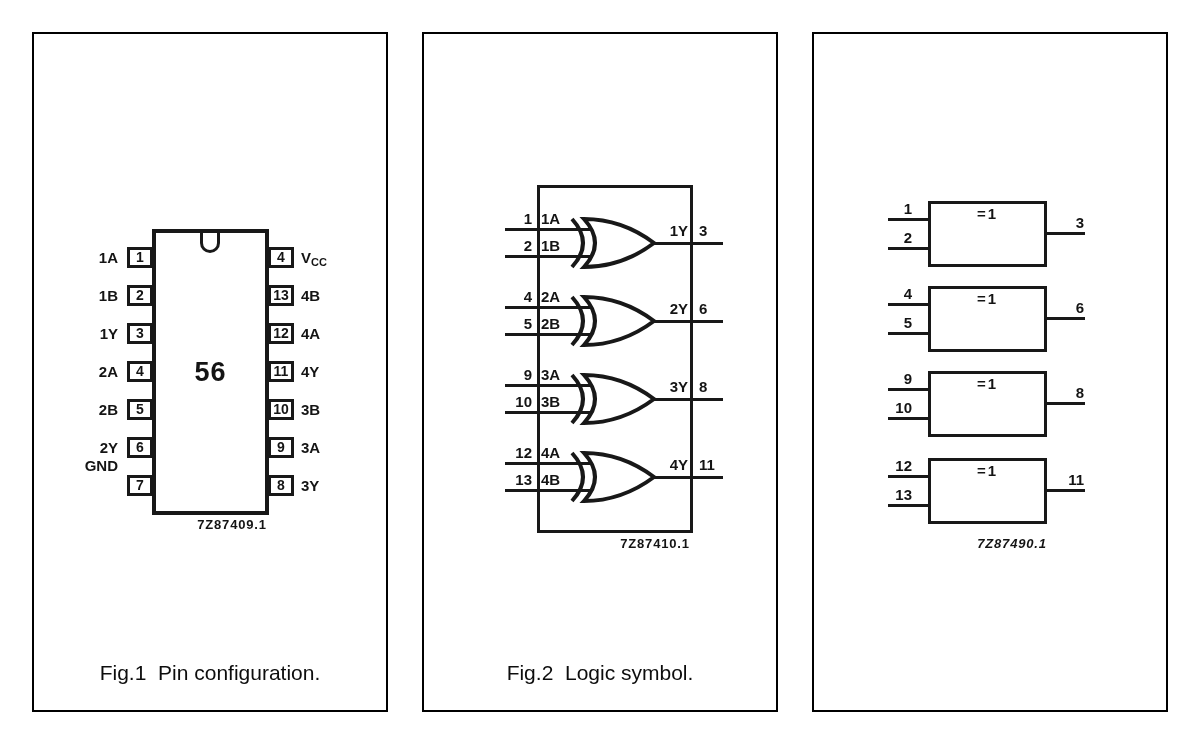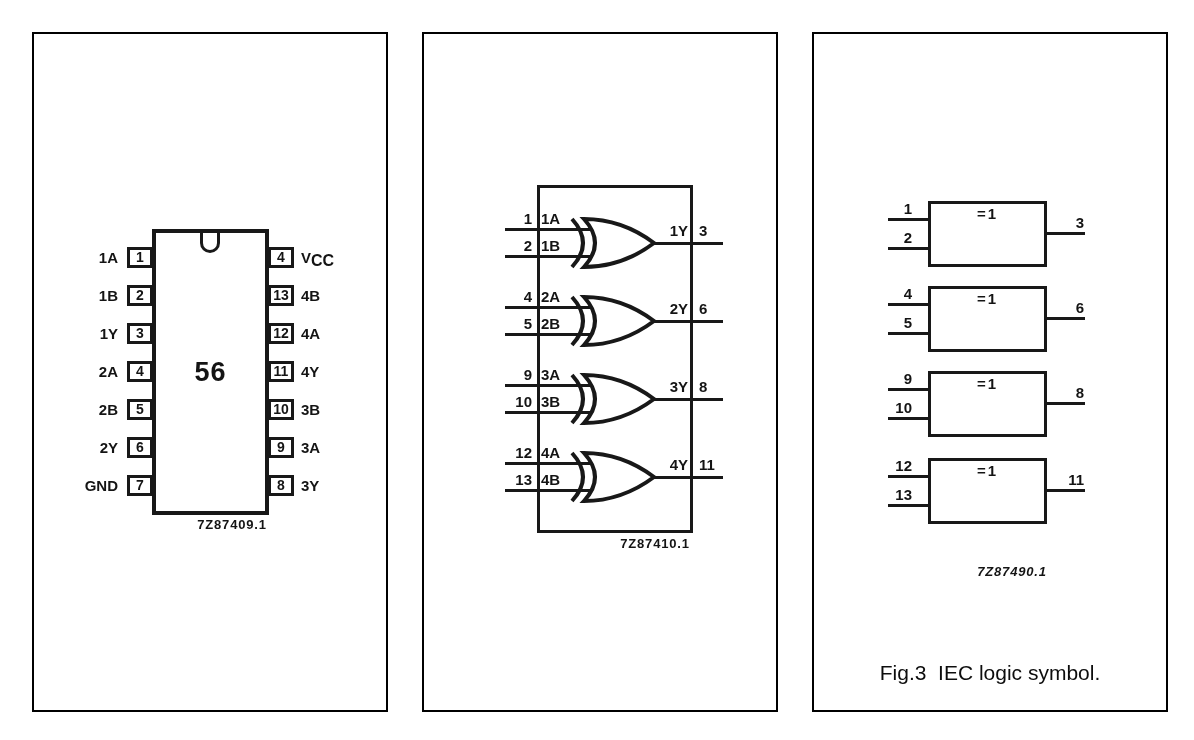--- a/index.html
+++ b/index.html
@@ -18,21 +18,21 @@
   
   .dip{position:absolute;left:118px;top:195px;width:117px;height:286px;
        border:4px solid #181818;box-sizing:border-box;background:#fff;}
   .notch{position:absolute;left:166px;top:199px;width:20px;height:20px;background:#fff;
          border:3px solid #181818;border-top:none;border-radius:0 0 10px 10px;box-sizing:border-box;}
   .chiplbl{position:absolute;left:118px;top:324px;width:117px;text-align:center;
            font:bold 27px/28px "Liberation Sans",sans-serif;color:#141414;letter-spacing:1px;}
   .pbox{position:absolute;width:26px;height:21px;border:3px solid #181818;box-sizing:border-box;
         background:#fff;text-align:center;font:bold 14px/15px "Liberation Sans",sans-serif;color:#141414;}
   .plbl{position:absolute;font:bold 15px/19px "Liberation Sans",sans-serif;color:#141414;}
-  .sub{font-size:16px;vertical-align:-3px;letter-spacing:0;text-align:center;}
+  .sub{font-size:11px;vertical-align:-3px;letter-spacing:0;text-align:center;}
   
   .lbox{position:absolute;left:113px;top:151px;width:156px;height:348px;
         border:3px solid #181818;box-sizing:border-box;}
   
   .iec{position:absolute;left:114px;width:119px;height:66px;border:3px solid #181818;
        box-sizing:border-box;background:#fff;}
   .ieclbl{position:absolute;left:114px;width:119px;text-align:center;letter-spacing:2px;
           font:bold 15px/18px "Liberation Sans",sans-serif;color:#141414;}
   .ital{font-style:italic;}
 </style>
@@ -51,39 +51,40 @@
     <div class="plbl rt" style="left:22px;top:252px;width:62px;">1B</div>
     <div class="pbox" style="left:93px;top:251px;"><span>2</span></div>
     <div class="plbl rt" style="left:22px;top:290px;width:62px;">1Y</div>
     <div class="pbox" style="left:93px;top:289px;"><span>3</span></div>
     <div class="plbl rt" style="left:22px;top:328px;width:62px;">2A</div>
     <div class="pbox" style="left:93px;top:327px;"><span>4</span></div>
     <div class="plbl rt" style="left:22px;top:366px;width:62px;">2B</div>
     <div class="pbox" style="left:93px;top:365px;"><span>5</span></div>
     <div class="plbl rt" style="left:22px;top:404px;width:62px;">2Y</div>
     <div class="pbox" style="left:93px;top:403px;"><span>6</span></div>
-    <div class="plbl rt" style="left:22px;top:442px;width:62px;">GND</div>
+    <div class="plbl rt" style="left:22px;top:422px;width:62px;">GND</div>
     <div class="pbox" style="left:93px;top:441px;"><span>7</span></div>
 
     <div class="pbox" style="left:234px;top:213px;"><span>4</span></div>
     <div class="plbl" style="left:267px;top:214px;width:64px;"><span>V</span><span class="sub">CC</span></div>
     <div class="pbox" style="left:234px;top:251px;"><span>13</span></div>
     <div class="plbl" style="left:267px;top:252px;width:64px;">4B</div>
     <div class="pbox" style="left:234px;top:289px;"><span>12</span></div>
     <div class="plbl" style="left:267px;top:290px;width:64px;">4A</div>
     <div class="pbox" style="left:234px;top:327px;"><span>11</span></div>
     <div class="plbl" style="left:267px;top:328px;width:64px;">4Y</div>
     <div class="pbox" style="left:234px;top:365px;"><span>10</span></div>
     <div class="plbl" style="left:267px;top:366px;width:64px;">3B</div>
     <div class="pbox" style="left:234px;top:403px;"><span>9</span></div>
     <div class="plbl" style="left:267px;top:404px;width:64px;">3A</div>
     <div class="pbox" style="left:234px;top:441px;"><span>8</span></div>
     <div class="plbl" style="left:267px;top:442px;width:64px;">3Y</div>
 
     <div class="code" style="left:128px;top:483px;width:140px;">7Z87409.1</div>
+    <div class="cap">Fig.1  Pin configuration.</div>
   </div>
 
   <div class="panel" style="left:422px;">
     <div class="lbox"></div>
 
     <div class="hl" style="left:81px;top:194px;width:86px;"></div>
     <div class="hl" style="left:81px;top:221px;width:86px;"></div>
     <div class="num rt" style="left:68px;top:176px;width:40px;">1</div>
     <div class="num" style="left:117px;top:176px;width:46px;">1A</div>
     <div class="num rt" style="left:68px;top:203px;width:40px;">2</div>
@@ -132,20 +133,21 @@
     <div class="num" style="left:117px;top:437px;width:46px;">4B</div>
     <svg class="abs" style="left:142px;top:417px;" width="92" height="52" viewBox="0 0 92 52">
       <path d="M6,2 Q28,26 6,50" fill="none" stroke="#181818" stroke-width="4"></path>
       <path d="M18,2 Q40,26 18,50 Q56,50 88,26 Q56,2 18,2 Z" fill="none" stroke="#181818" stroke-width="4"></path>
     </svg>
     <div class="hl" style="left:228px;top:442px;width:71px;"></div>
     <div class="num rt" style="left:221px;top:422px;width:43px;">4Y</div>
     <div class="num" style="left:275px;top:422px;width:30px;">11</div>
 
     <div class="code" style="left:161px;top:502px;width:140px;">7Z87410.1</div>
+    <div class="cap">Fig.2  Logic symbol.</div>
   </div>
 
   <div class="panel" style="left:812px;">
 
     <div class="iec" style="top:167px;"></div>
     <div class="ieclbl" style="top:171px;">=1</div>
     <div class="hl" style="left:74px;top:184px;width:40px;"></div>
     <div class="hl" style="left:74px;top:213px;width:40px;"></div>
     <div class="num rt" style="left:58px;top:166px;width:40px;">1</div>
     <div class="num rt" style="left:58px;top:195px;width:40px;">2</div>
@@ -172,17 +174,16 @@
 
     <div class="iec" style="top:424px;"></div>
     <div class="ieclbl" style="top:428px;">=1</div>
     <div class="hl" style="left:74px;top:441px;width:40px;"></div>
     <div class="hl" style="left:74px;top:470px;width:40px;"></div>
     <div class="num rt" style="left:58px;top:423px;width:40px;">12</div>
     <div class="num rt" style="left:58px;top:452px;width:40px;">13</div>
     <div class="hl" style="left:231px;top:455px;width:40px;"></div>
     <div class="num rt" style="left:236px;top:437px;width:34px;">11</div>
 
-    <div class="code ital" style="left:128px;top:502px;width:140px;margin-top:28px;">7Z87490.1</div>
-    <div class="cap">Fig.3  IEC logic symbol.</div>
+    <div class="code ital" style="left:128px;top:502px;width:140px;">7Z87490.1</div>
   </div>
 
 </div>
 
 </body></html>

